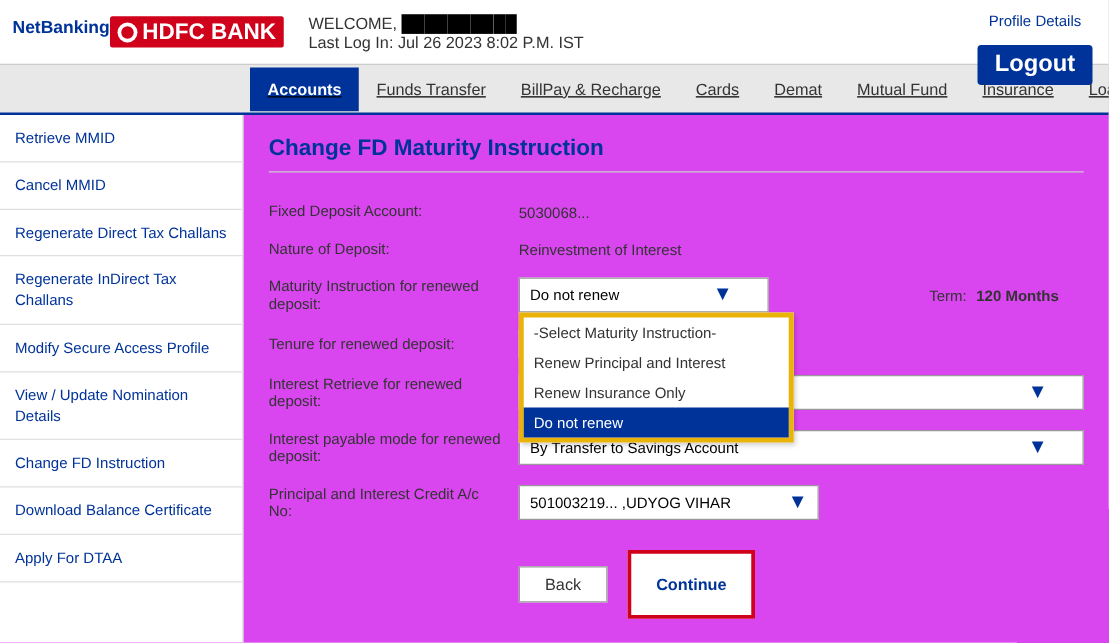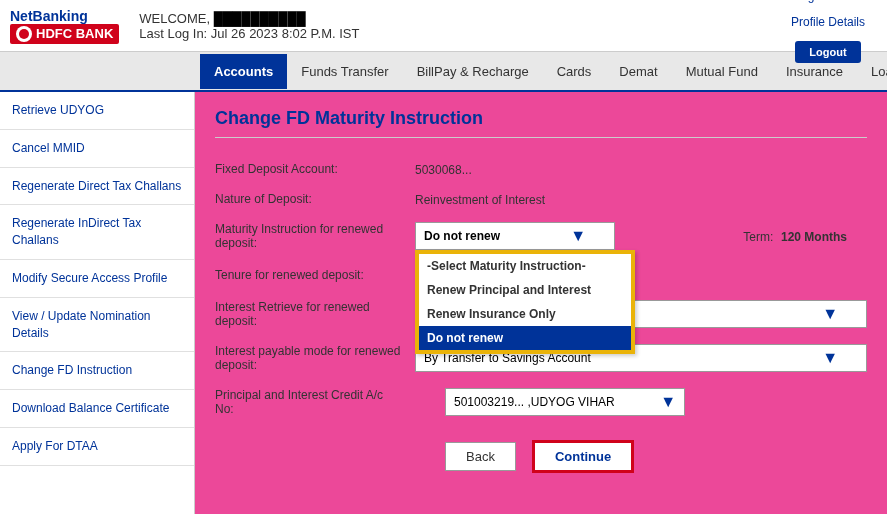--- a/index.html
+++ b/index.html
@@ -1,76 +1,76 @@
 <!DOCTYPE html>
 <html><head>
   <meta charset="utf-8">
   <style>
     * { margin: 0; padding: 0; box-sizing: border-box; }
     body { font-family: Arial, sans-serif; font-size: 13px; background: #f0f0f0; width: 887px; height: 514px; overflow: hidden; }
 
     
     .header { background: #fff; display: flex; align-items: center; padding: 4px 10px; border-bottom: 1px solid #ccc; height: 52px; }
-    .brand { display: flex; flex-direction: column; align-items: flex-start; margin-right: 20px; }
+    .brand { display: flex; flex-direction: row; align-items: flex-start; margin-right: 20px; }
     .brand-netbanking { color: #003399; font-weight: bold; font-size: 14px; }
-    .brand-logo { background: #d0021b; color: #fff; font-weight: bold; font-size: 13px; padding: 2px 6px; display: flex; align-items: center; gap: 4px; border-radius: 2px; }
+    .brand-logo { background: #d0021b; color: #fff; font-weight: bold; font-size: 18px; padding: 2px 6px; display: flex; align-items: center; gap: 4px; border-radius: 2px; }
     .brand-logo-icon { width: 16px; height: 16px; background: #fff; border-radius: 50%; display: flex; align-items: center; justify-content: center; }
     .brand-logo-inner { width: 10px; height: 10px; background: #d0021b; border-radius: 50%; }
     .welcome-area { flex: 1; font-size: 13px; color: #333; }
     .welcome-name { font-weight: bold; color: #000; }
     .header-links { display: flex; align-items: center; gap: 12px; font-size: 12px; flex-direction: column; }
     .header-link { color: #003399; cursor: pointer; text-decoration: none; }
-    .logout-btn { background: #003399; color: #fff; border: none; padding: 5px 14px; border-radius: 3px; cursor: pointer; font-size: 11px; font-weight: bold; }
-
-    
-    .nav { background: #e8e8e8; display: flex; align-items: center; border-bottom: 2px solid #003399; height: 40px; padding-left: 200px; }
+    .logout-btn { background: #003399; color: #fff; border: none; padding: 5px 14px; border-radius: 3px; cursor: pointer; font-size: 19px; font-weight: bold; }
+
+    
+    .nav { background: #e8e8e8; display: flex; align-items: center; border-bottom: 2px solid #003399; height: 40px; padding-left: 200px; text-decoration: underline; }
     .nav-item { padding: 10px 14px; font-size: 13px; cursor: pointer; color: #333; white-space: nowrap; }
     .nav-item.active { background: #003399; color: #fff; font-weight: bold; }
 
     
     .layout { display: flex; height: calc(514px - 92px); }
 
     
     .sidebar { width: 195px; background: #fff; border-right: 1px solid #ccc; overflow-y: auto; flex-shrink: 0; }
     .sidebar-item { padding: 10px 12px; border-bottom: 1px solid #e0e0e0; cursor: pointer; color: #003399; font-size: 12px; line-height: 1.4; }
 
     
-    .main { flex: 1; background: #ec4899; padding: 16px 20px; overflow-y: auto; position: relative; }
+    .main { flex: 1; background: #d946ef; padding: 16px 20px; overflow-y: auto; position: relative; }
     .page-title { font-size: 18px; font-weight: bold; color: #003399; margin-bottom: 16px; border-bottom: 1px solid #ccc; padding-bottom: 8px; }
 
     
     .form-table { width: 100%; border-collapse: collapse; }
     .form-row { vertical-align: top; }
     .form-label { padding: 8px 10px 8px 0; color: #333; font-size: 12px; width: 200px; vertical-align: middle; }
     .form-value { padding: 6px 0; vertical-align: middle; }
     .form-value-text { font-size: 12px; color: #333; }
 
     
-    .dropdown-wrapper { position: relative; display: inline-block; font-weight: bold; }
+    .dropdown-wrapper { position: relative; display: inline-block; }
     .dropdown-display { border: 1px solid #999; background: #fff; padding: 4px 28px 4px 8px; font-size: 12px; min-width: 200px; cursor: pointer; display: flex; align-items: center; justify-content: space-between; }
     .dropdown-arrow { color: #003399; font-size: 16px; margin-left: 8px; }
 
     
     .dropdown-menu { position: absolute; top: 100%; left: 0; background: #fff; border: 4px solid #eab308; z-index: 100; min-width: 220px; box-shadow: 2px 2px 4px rgba(0,0,0,0.2); }
     .dropdown-option { padding: 5px 8px; font-size: 12px; cursor: pointer; color: #333; }
     .dropdown-option.selected { background: #003399; color: #fff; }
 
     
     .tenure-input { width: 50px; border: 1px solid #999; padding: 3px 5px; font-size: 12px; text-align: center; }
     .tenure-months { font-size: 12px; color: #333; margin: 0 6px; }
     .term-label { font-size: 12px; color: #333; margin-left: 8px; }
     .term-value { font-size: 12px; font-weight: bold; color: #333; margin-left: 4px; }
 
     
-    .account-display { border: 1px solid #999; background: #fff; padding: 4px 8px; font-size: 12px; display: inline-flex; align-items: center; min-width: 200px; cursor: pointer; justify-content: space-between; margin-left: 30px; }
+    .account-display { border: 1px solid #999; background: #fff; padding: 4px 8px; font-size: 12px; display: inline-flex; align-items: center; min-width: 200px; cursor: pointer; justify-content: space-between; }
 
     
     .button-row { display: flex; align-items: center; gap: 16px; margin-top: 16px; padding-left: 200px; }
-    .back-btn { background: #fff; border: 1px solid #999; padding: 6px 20px; font-size: 13px; cursor: pointer; color: #333; margin-left: 30px; }
-    .continue-btn { background: #fff; border: 3px solid #d0021b; padding: 6px 20px; font-size: 13px; cursor: pointer; color: #003399; font-weight: bold; }
+    .back-btn { background: #fff; border: 1px solid #999; padding: 6px 20px; font-size: 13px; cursor: pointer; color: #333; }
+    .continue-btn { background: #fff; border: 3px solid #d0021b; padding: 17px 20px; font-size: 13px; cursor: pointer; color: #003399; font-weight: bold; }
 
     
     .sidebar::-webkit-scrollbar { width: 6px; }
     .sidebar::-webkit-scrollbar-thumb { background: #999; border-radius: 3px; }
   </style>
 </head>
 <body>
 
 <div class="header">
   <div class="brand">
@@ -104,21 +104,21 @@
   <div class="nav-item">Demat</div>
   <div class="nav-item">Mutual Fund</div>
   <div class="nav-item">Insurance</div>
   <div class="nav-item">Loans</div>
 
 </div>
 
 <div class="layout">
 
   <div class="sidebar">
-    <div class="sidebar-item">Retrieve UDYOG</div>
+    <div class="sidebar-item">Retrieve MMID</div>
     <div class="sidebar-item">Cancel MMID</div>
     <div class="sidebar-item">Regenerate Direct Tax Challans</div>
     <div class="sidebar-item">Regenerate InDirect Tax Challans</div>
     <div class="sidebar-item">Modify Secure Access Profile</div>
     <div class="sidebar-item">View / Update Nomination Details</div>
     <div class="sidebar-item">Change FD Instruction</div>
     <div class="sidebar-item">Download Balance Certificate</div>
     <div class="sidebar-item">Apply For DTAA</div>
   </div>
 

